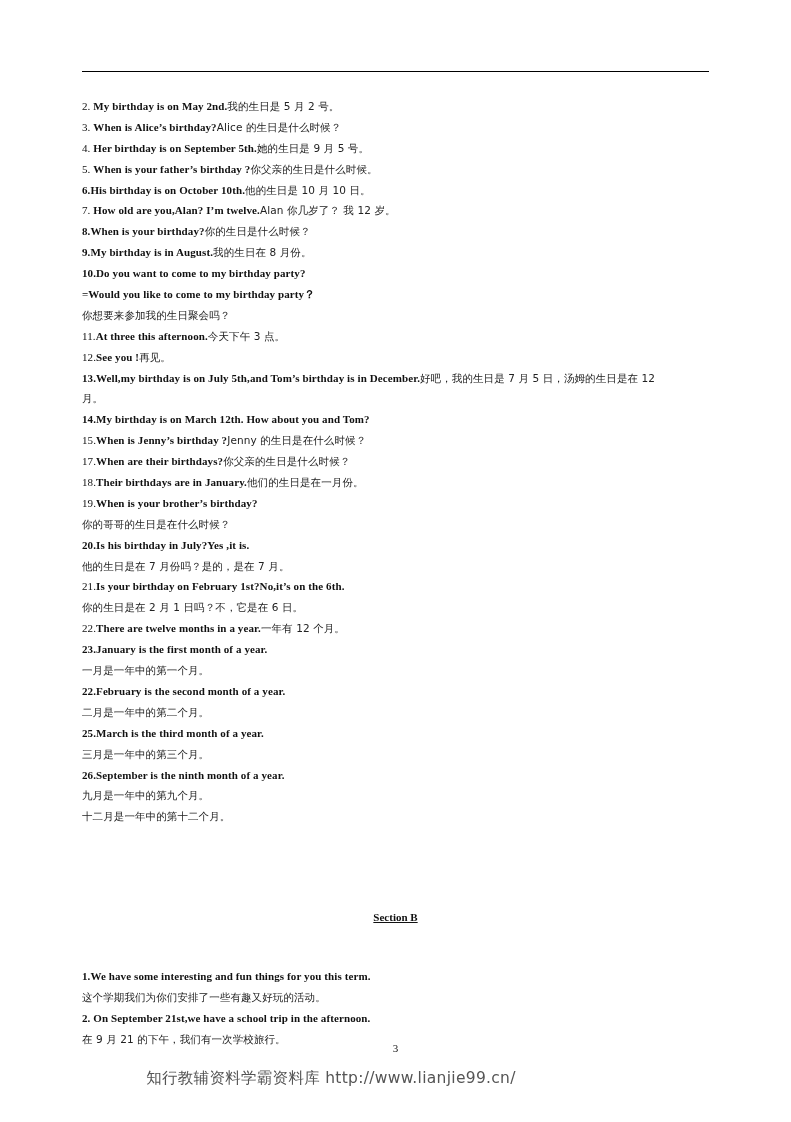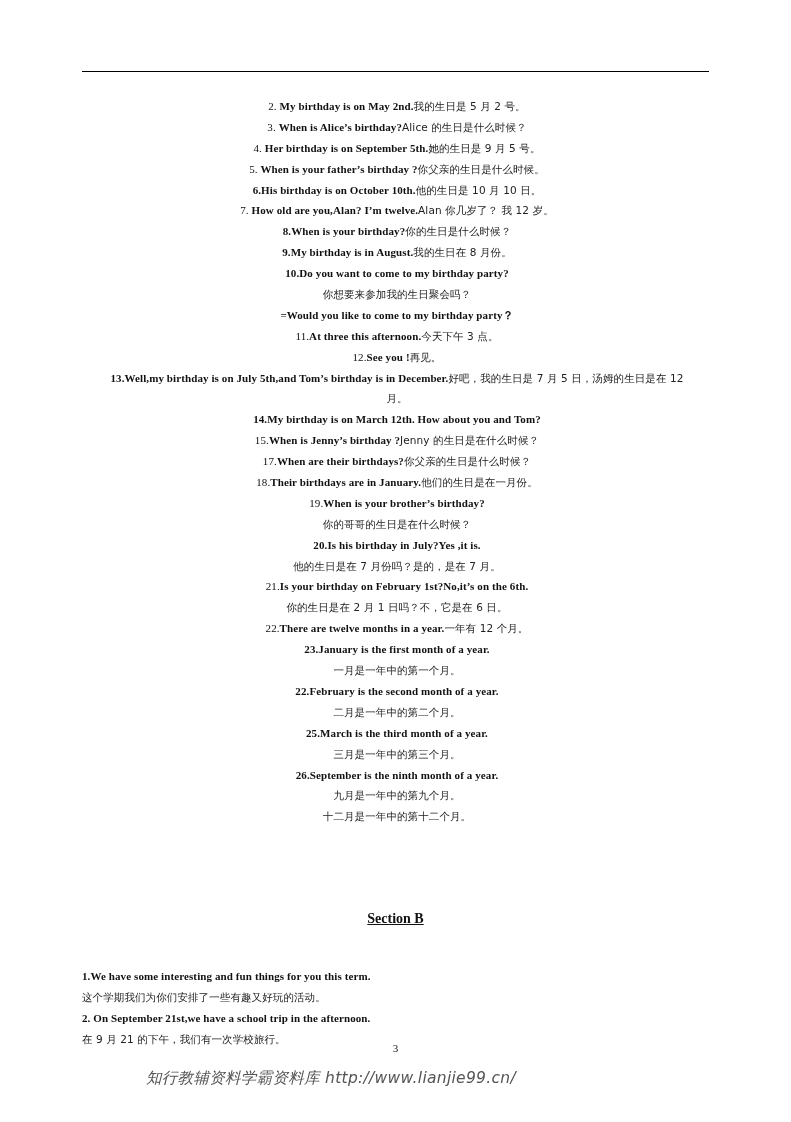--- a/index.html
+++ b/index.html
@@ -1,49 +1,49 @@
 <!DOCTYPE html>
 <html><head>
   <meta charset="utf-8">
   <style>
     html, body { margin: 0; padding: 0; background: #ffffff; }
     body { width: 791px; height: 1122px; position: relative; overflow: hidden;
            font-family: "Liberation Serif", "DejaVu Serif", serif; color: #111; }
     .header-rule { position: absolute; left: 82px; top: 71px; width: 627px; height: 0;
                    border-top: 1.5px solid #000; }
-    .content { position: absolute; left: 82px; top: 96px; width: 630px; text-align: center; }
+    .content { position: absolute; left: 82px; top: 96px; width: 630px; }
     .line { font-size: 11px; line-height: 20.9px; height: 20.9px; white-space: nowrap; letter-spacing: 0.1px; }
     .num { font-weight: normal; }
     .num.bold { font-weight: bold; }
     .en { font-weight: bold; }
     .zh { font-weight: normal; font-family: "DejaVu Sans", "Liberation Sans", sans-serif; font-size: 10.5px; color: #222; }
     .section-title { position: absolute; left: 0; width: 791px; top: 911px; text-align: center;
-                     font-weight: bold; font-size: 14px; text-decoration: underline; }
+                     font-weight: bold; font-size: 11px; text-decoration: underline; }
     .content-b { position: absolute; left: 82px; top: 930px; width: 630px; margin-top: 36px; }
     .page-number { position: absolute; left: 0; width: 791px; top: 1042px; text-align: center; font-size: 11px; }
     .watermark { position: absolute; left: 0; width: 662px; top: 1068px; text-align: center;
-                 font-family: "DejaVu Sans", "Liberation Sans", sans-serif; font-size: 15.5px; color: #555; letter-spacing: 0.3px; font-style: italic; }
+                 font-family: "DejaVu Sans", "Liberation Sans", sans-serif; font-size: 15.5px; color: #555; letter-spacing: 0.3px; }
   </style>
 </head>
 <body>
 
 <div class="header-rule"></div>
 
 <div class="content" id="section-a">
     <div class="line"><span class="num">2.  </span><span class="en">My birthday is on May 2nd.</span><span class="zh">我的生日是 5 月 2 号。</span></div>
     <div class="line"><span class="num">3.  </span><span class="en">When is Alice’s birthday?</span><span class="zh">Alice 的生日是什么时候？</span></div>
     <div class="line"><span class="num">4. </span><span class="en">Her birthday is on September 5th.</span><span class="zh">她的生日是 9 月 5 号。</span></div>
     <div class="line"><span class="num">5.  </span><span class="en">When is your father’s birthday ?</span><span class="zh">你父亲的生日是什么时候。</span></div>
     <div class="line"><span class="num bold">6.</span><span class="en">His birthday is on October 10th.</span><span class="zh">他的生日是 10 月 10 日。</span></div>
     <div class="line"><span class="num">7.  </span><span class="en">How old are you,Alan? I’m twelve.</span><span class="zh">Alan 你几岁了？ 我 12 岁。</span></div>
     <div class="line"><span class="num bold">8.</span><span class="en">When is your birthday?</span><span class="zh">你的生日是什么时候？</span></div>
     <div class="line"><span class="num bold">9.</span><span class="en">My birthday is in August.</span><span class="zh">我的生日在 8 月份。</span></div>
     <div class="line"><span class="num bold">10.</span><span class="en">Do you want to come to my birthday party?</span><span class="zh"></span></div>
+    <div class="line"><span class="num bold"></span><span class="en">=Would you like to come to my birthday party？</span><span class="zh"></span></div>
     <div class="line"><span class="num"></span><span class="en"></span><span class="zh">你想要来参加我的生日聚会吗？</span></div>
-    <div class="line"><span class="num bold"></span><span class="en">=Would you like to come to my birthday party？</span><span class="zh"></span></div>
     <div class="line"><span class="num">11.</span><span class="en">At three this afternoon.</span><span class="zh">今天下午 3 点。</span></div>
     <div class="line"><span class="num">12.</span><span class="en">See you !</span><span class="zh">再见。</span></div>
     <div class="line"><span class="num bold">13.</span><span class="en">Well,my birthday is on July 5th,and Tom’s birthday is in December.</span><span class="zh">好吧，我的生日是 7 月 5 日，汤姆的生日是在 12</span></div>
     <div class="line"><span class="num"></span><span class="en"></span><span class="zh">月。</span></div>
     <div class="line"><span class="num bold">14.</span><span class="en">My birthday is on March 12th. How about you and Tom?</span><span class="zh"></span></div>
     <div class="line"><span class="num">15.</span><span class="en">When is Jenny’s birthday ?</span><span class="zh">Jenny 的生日是在什么时候？</span></div>
     <div class="line"><span class="num">17.</span><span class="en">When are their birthdays?</span><span class="zh">你父亲的生日是什么时候？</span></div>
     <div class="line"><span class="num">18.</span><span class="en">Their birthdays are in January.</span><span class="zh">他们的生日是在一月份。</span></div>
     <div class="line"><span class="num">19.</span><span class="en">When is your brother’s birthday?</span><span class="zh"></span></div>
     <div class="line"><span class="num"></span><span class="en"></span><span class="zh">你的哥哥的生日是在什么时候？</span></div>

